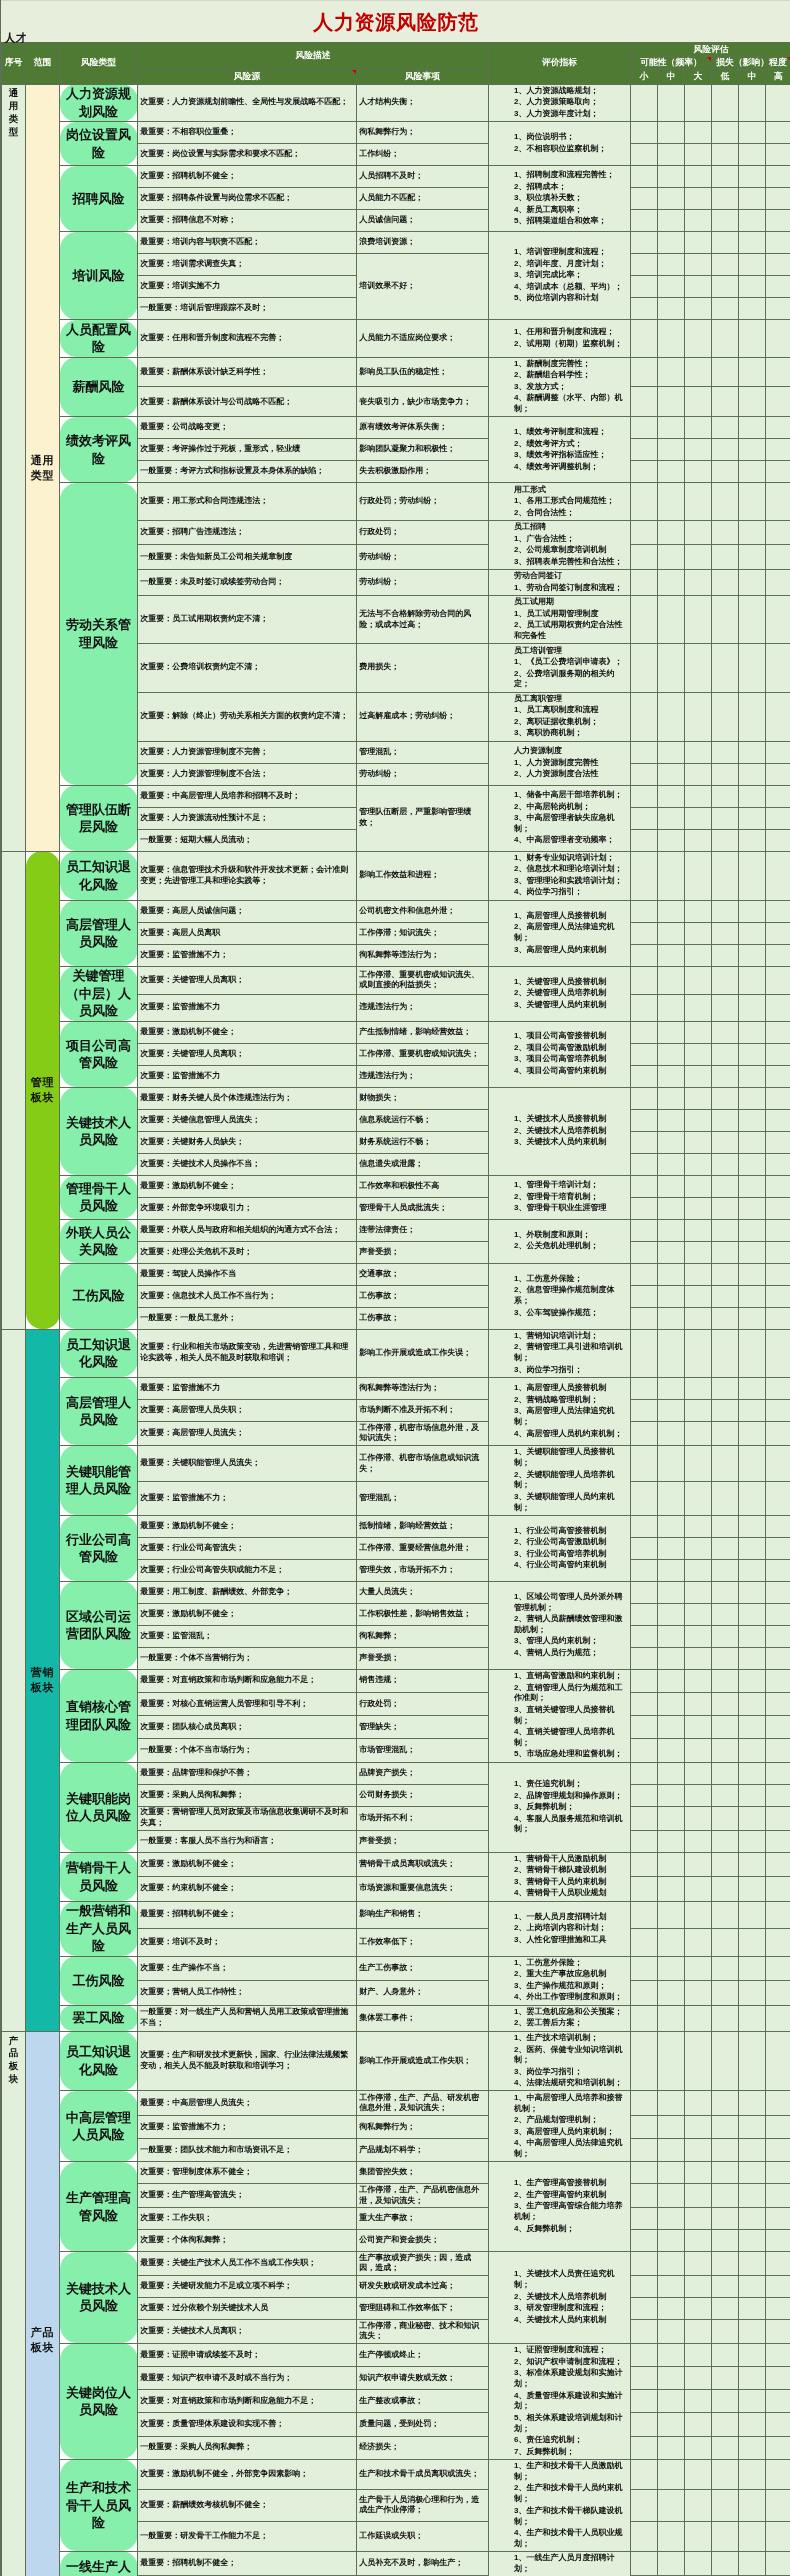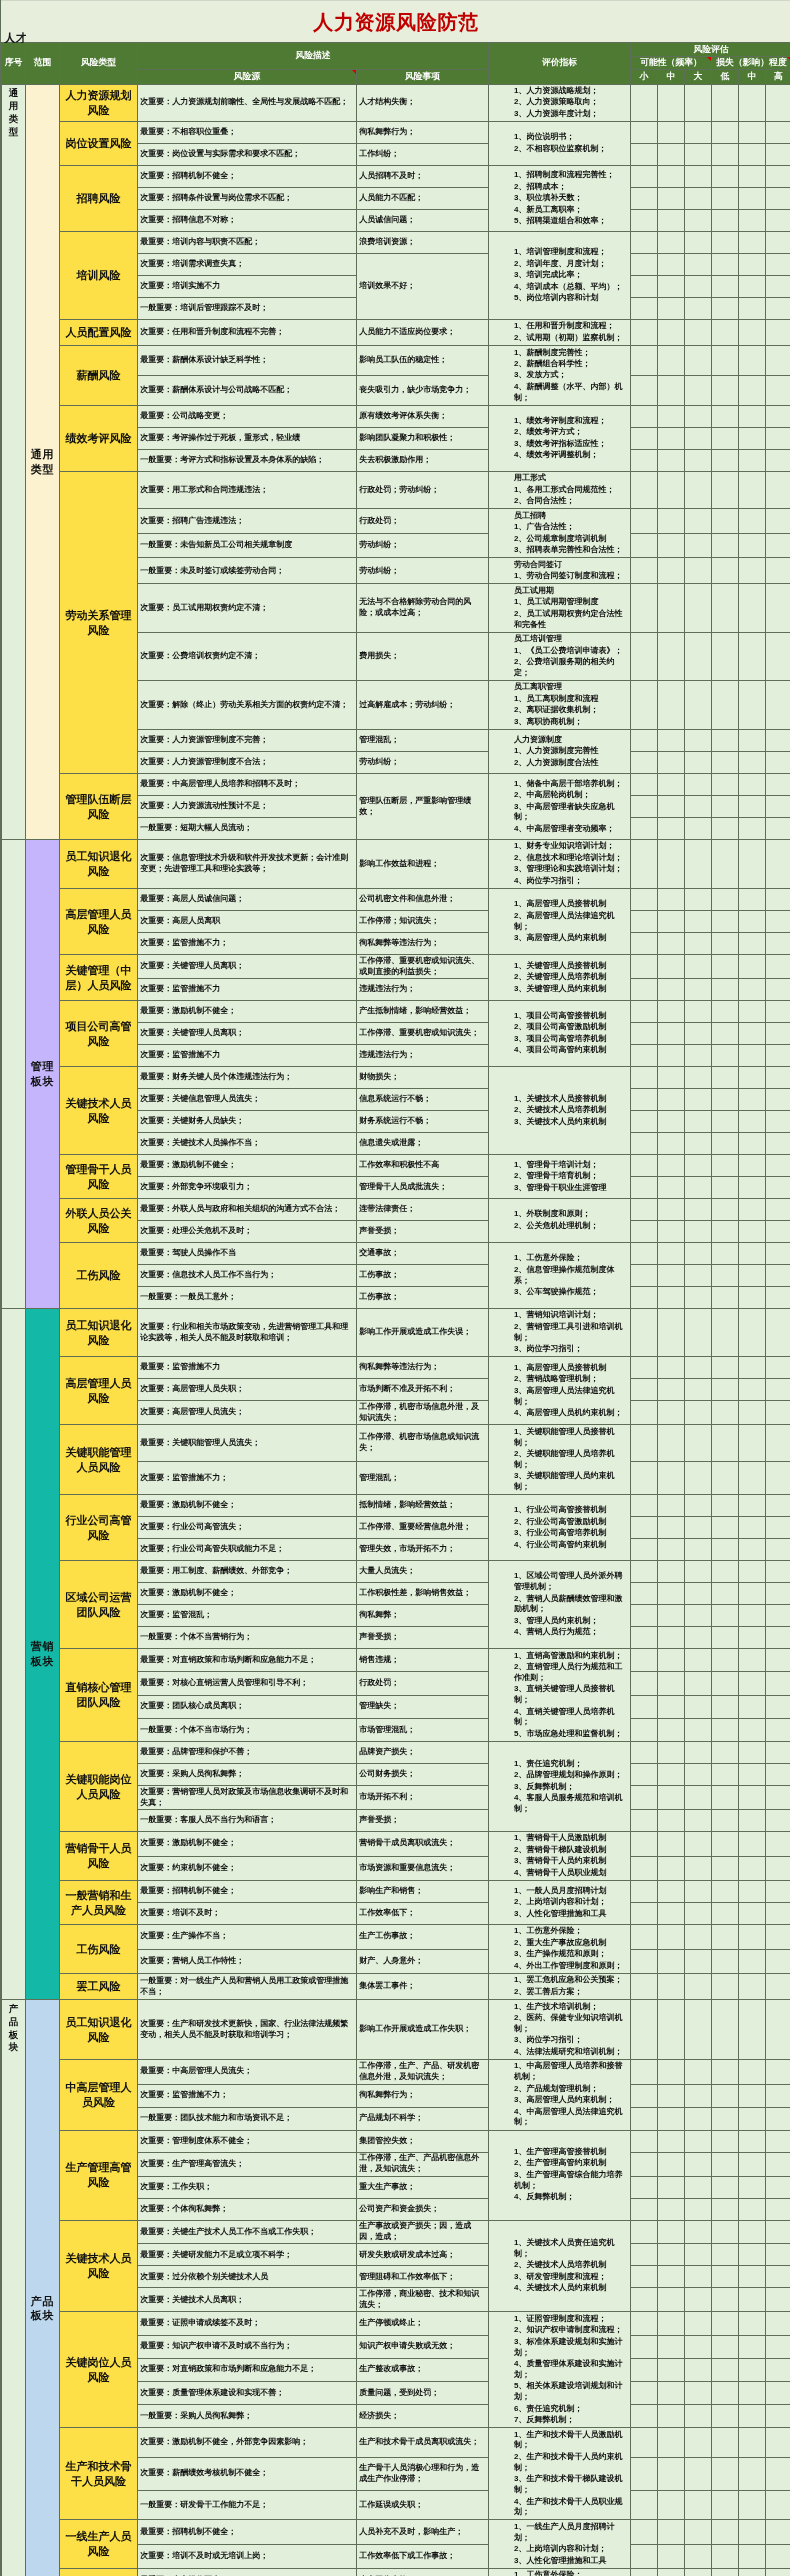--- a/index.html
+++ b/index.html
@@ -7,21 +7,21 @@
   .sheet{width:790px;border-left:0.7px solid #5f6f57;}
   .titlebar{height:41px;background:#e7efdc;position:relative;border-top:0.7px solid #cfd8c8;}
   .titlebar h1{margin:0;text-align:center;line-height:42px;font-size:20px;font-weight:bold;color:#c00000;letter-spacing:0.7px;}
   .corner{position:absolute;left:3px;bottom:-2.2px;font-size:11.7px;font-weight:bold;color:#1a1a1a;overflow:hidden;height:13px;width:22px;white-space:nowrap;}
   table{border-collapse:collapse;table-layout:fixed;width:790px;}
   th,td{border:0.7px solid #5f6f57;padding:0.7px 2.2px;vertical-align:middle;word-break:break-all;}
   thead th{background:#4e7a33;color:#fff;font-size:8.8px;font-weight:bold;text-align:center;padding:0;position:relative;}
   tbody td{background:#e2efda;font-size:8px;font-weight:bold;color:#111;line-height:1.35;}
   td.colA{background:#e2efda;vertical-align:top;text-align:center;font-size:9.5px;font-weight:bold;padding-top:2.9px;}
   td.colB{text-align:center;font-size:11px;font-weight:bold;letter-spacing:0.7px;}
-  td.rtype{background:#fde047;text-align:center;font-size:11px;}
+  td.rtype{background:#86efac;text-align:center;font-size:13px;border-radius:17px;}
   td.src,td.evt{text-align:left;}
   td.ind{text-align:left;padding-left:25px;}
   td.ind div{margin:0.7px 0;}
   td.as{background:#e2efda;}
   tr{height:22px;}
   tr.sec-start td{border-top:1.5px solid #5f6f57;}
   th.note::after,th .noteflag{content:"";}
   th.note::after{content:"";position:absolute;top:0;right:0;border-left:4.4px solid transparent;border-top:4.4px solid #d40000;}
 </style>
 </head>
@@ -436,21 +436,21 @@
           <td class="src">一般重要：短期大幅人员流动；</td>
           <td class="as"></td>
           <td class="as"></td>
           <td class="as"></td>
           <td class="as"></td>
           <td class="as"></td>
           <td class="as"></td>
         </tr>
         <tr class="sec-start">
           <td class="colA" rowspan="20"></td>
-          <td class="colB" rowspan="20" style="background: #c4b5fd;">管理板块</td>
+          <td class="colB" rowspan="20" style="background: #84cc16; border-radius: 16px;">管理板块</td>
           <td class="rtype" rowspan="1">员工知识退化风险</td>
           <td class="src">次重要：信息管理技术升级和软件开发技术更新；会计准则变更；先进管理工具和理论实践等；</td>
           <td class="evt" rowspan="1">影响工作效益和进程；</td>
           <td class="ind" rowspan="1">
             <div>1、财务专业知识培训计划；</div>
             <div>2、信息技术和理论培训计划；</div>
             <div>3、管理理论和实践培训计划；</div>
             <div>4、岗位学习指引；</div>
           </td>
           <td class="as"></td>

